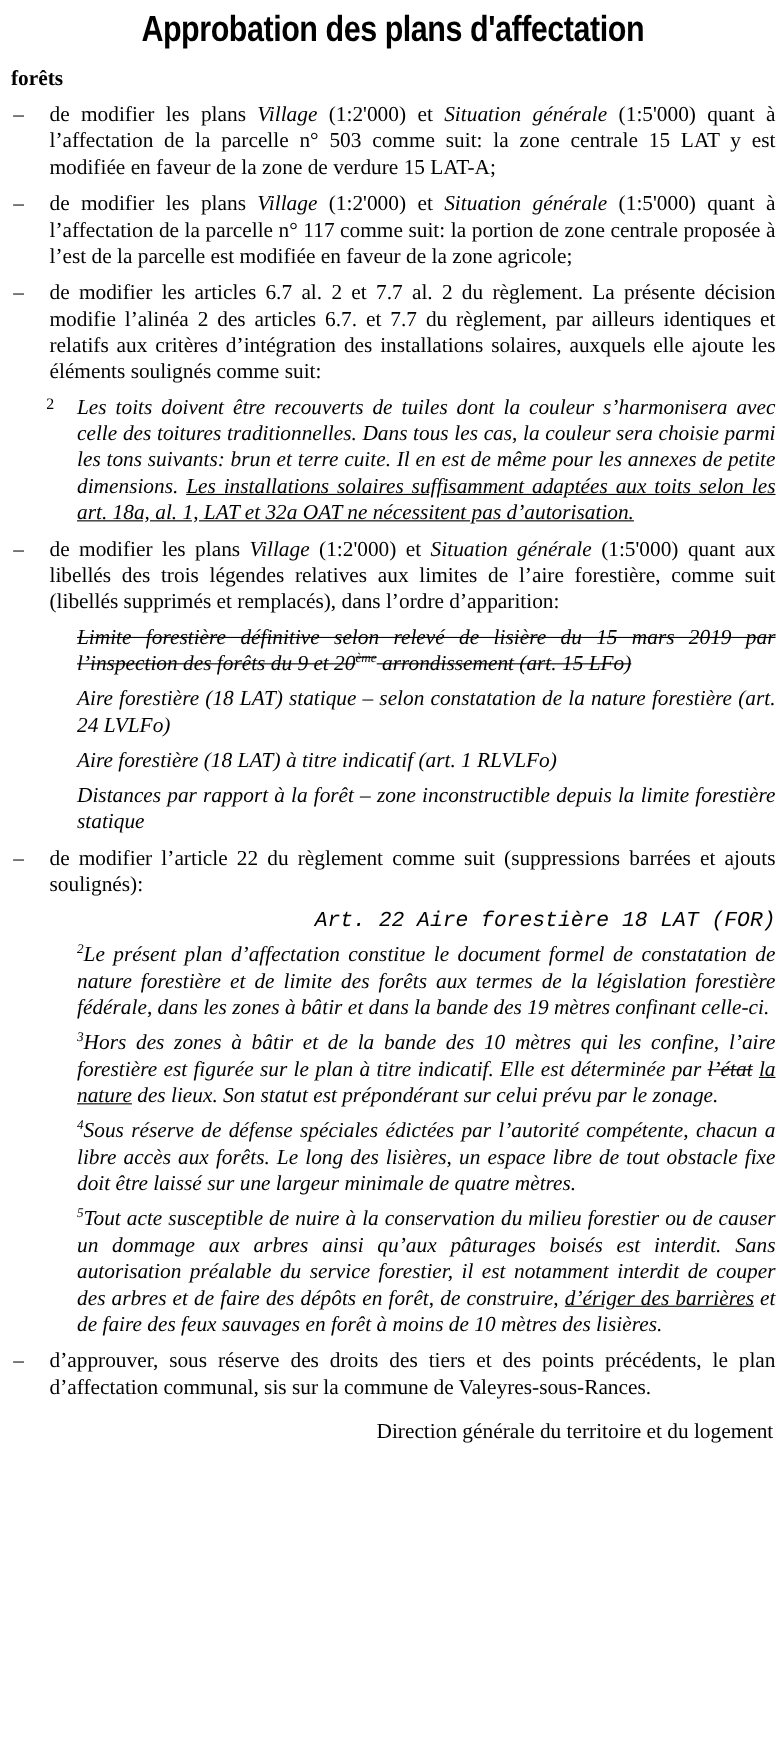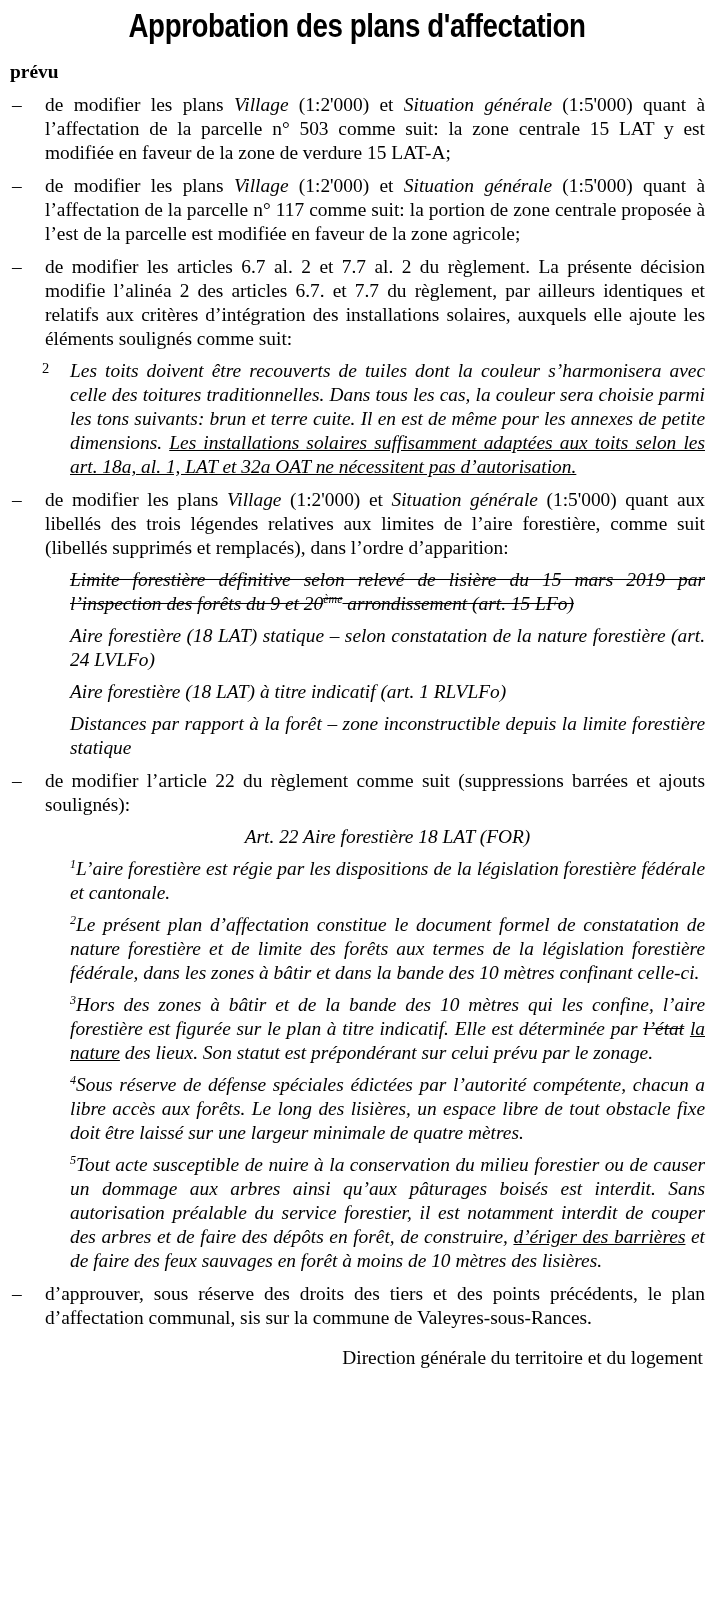--- a/index.html
+++ b/index.html
@@ -54,21 +54,21 @@
     left: 2px;
     top: 0;
   }
   
   .quote {
     position: relative;
     margin-left: 60px;
     text-align: justify;
     margin-top: 8px;
   }
-  .quote.heading { text-align: center; }
+  .quote.heading { text-align: right; font-family: Liberation Mono, monospace; }
   .quote-marker {
     position: absolute;
     left: -28px;
     top: -3px;
     font-size: 14.5px;
     font-style: normal;
   }
   .b { font-weight: normal; }
   .i { font-style: italic; }
   .s { text-decoration: line-through; }
@@ -83,34 +83,33 @@
     font-weight: normal;
     text-align: right;
     padding-right: 2px;
   }
 </style>
 </head>
 <body>
 
 <div class="page">
   <h1 class="title"><span class="title-text">Approbation des plans d'affectation</span></h1>
-  <p class="decision-word">prévu</p>
+  <p class="decision-word">forêts</p>
   <div id="doc-blocks">
       <div class="block item"><span class="dash">–</span><span class="item-content"><span>de </span><span class="b">modifier</span><span> les plans </span><span class="i">Village</span><span> (1:2'000) et </span><span class="i">Situation générale</span><span> (1:5'000) quant à l’affectation de la parcelle n° 503 comme suit: la zone centrale 15 LAT y est modifiée en faveur de la zone de verdure 15 LAT-A;</span></span></div>
       <div class="block item"><span class="dash">–</span><span class="item-content"><span>de </span><span class="b">modifier</span><span> les plans </span><span class="i">Village</span><span> (1:2'000) et </span><span class="i">Situation générale</span><span> (1:5'000) quant à l’affectation de la parcelle n° 117 comme suit: la portion de zone centrale proposée à l’est de la parcelle est modifiée en faveur de la zone agricole;</span></span></div>
       <div class="block item"><span class="dash">–</span><span class="item-content"><span>de </span><span class="b">modifier</span><span> les articles 6.7 al. 2 et 7.7 al. 2 du règlement. La présente décision modifie l’alinéa 2 des articles 6.7. et 7.7 du règlement, par ailleurs identiques et relatifs aux critères d’intégration des installations solaires, auxquels elle ajoute les éléments soulignés comme suit:</span></span></div>
       <div class="block quote"><span class="quote-marker">2</span><span class="i">Les toits doivent être recouverts de tuiles dont la couleur s’harmonisera avec celle des toitures traditionnelles. Dans tous les cas, la couleur sera choisie parmi les tons suivants: brun et terre cuite. Il en est de même pour les annexes de petite dimensions. </span><span class="i u">Les installations solaires suffisamment adaptées aux toits selon les art. 18a, al. 1, LAT et 32a OAT ne nécessitent pas d’autorisation.</span></div>
       <div class="block item"><span class="dash">–</span><span class="item-content"><span>de </span><span class="b">modifier</span><span> les plans </span><span class="i">Village</span><span> (1:2'000) et </span><span class="i">Situation générale</span><span> (1:5'000) quant aux libellés des trois légendes relatives aux limites de l’aire forestière, comme suit (libellés supprimés et remplacés), dans l’ordre d’apparition:</span></span></div>
       <div class="block quote"><span class="i s">Limite forestière définitive selon relevé de lisière du 15 mars 2019 par l’inspection des forêts du 9 et 20</span><sup class="i s">ème</sup><span class="i s"> arrondissement (art. 15 LFo)</span></div>
       <div class="block quote"><span class="i">Aire forestière (18 LAT) statique – selon constatation de la nature forestière (art. 24 LVLFo)</span></div>
       <div class="block quote"><span class="i">Aire forestière (18 LAT) à titre indicatif (art. 1 RLVLFo)</span></div>
       <div class="block quote"><span class="i">Distances par rapport à la forêt – zone inconstructible depuis la limite forestière statique</span></div>
       <div class="block item"><span class="dash">–</span><span class="item-content"><span>de </span><span class="b">modifier</span><span> l’article 22 du règlement comme suit (suppressions barrées et ajouts soulignés):</span></span></div>
       <div class="block quote heading"><span class="i">Art. 22 Aire forestière 18 LAT (FOR)</span></div>
-      <div class="block quote"><sup class="i">1</sup><span class="i">L’aire forestière est régie par les dispositions de la législation forestière fédérale et cantonale.</span></div>
-      <div class="block quote"><sup class="i">2</sup><span class="i">Le présent plan d’affectation constitue le document formel de constatation de nature forestière et de limite des forêts aux termes de la législation forestière fédérale, dans les zones à bâtir et dans la bande des 10 mètres confinant celle-ci.</span></div>
+      <div class="block quote"><sup class="i">2</sup><span class="i">Le présent plan d’affectation constitue le document formel de constatation de nature forestière et de limite des forêts aux termes de la législation forestière fédérale, dans les zones à bâtir et dans la bande des 19 mètres confinant celle-ci.</span></div>
       <div class="block quote"><sup class="i">3</sup><span class="i">Hors des zones à bâtir et de la bande des 10 mètres qui les confine, l’aire forestière est figurée sur le plan à titre indicatif. Elle est déterminée par </span><span class="i s">l’état</span><span class="i"> </span><span class="i u">la nature</span><span class="i"> des lieux. Son statut est prépondérant sur celui prévu par le zonage.</span></div>
       <div class="block quote"><sup class="i">4</sup><span class="i">Sous réserve de défense spéciales édictées par l’autorité compétente, chacun a libre accès aux forêts. Le long des lisières, un espace libre de tout obstacle fixe doit être laissé sur une largeur minimale de quatre mètres.</span></div>
       <div class="block quote"><sup class="i">5</sup><span class="i">Tout acte susceptible de nuire à la conservation du milieu forestier ou de causer un dommage aux arbres ainsi qu’aux pâturages boisés est interdit. Sans autorisation préalable du service forestier, il est notamment interdit de couper des arbres et de faire des dépôts en forêt, de construire, </span><span class="i u">d’ériger des barrières</span><span class="i"> et de faire des feux sauvages en forêt à moins de 10 mètres des lisières.</span></div>
       <div class="block item"><span class="dash">–</span><span class="item-content"><span class="b">d’approuver</span><span>, sous réserve des droits des tiers et des points précédents, le plan d’affectation communal, sis sur la commune de Valeyres-sous-Rances.</span></span></div>
     </div>
   <p class="signature">Direction générale du territoire et du logement</p>
 </div>
 
 </body></html>

